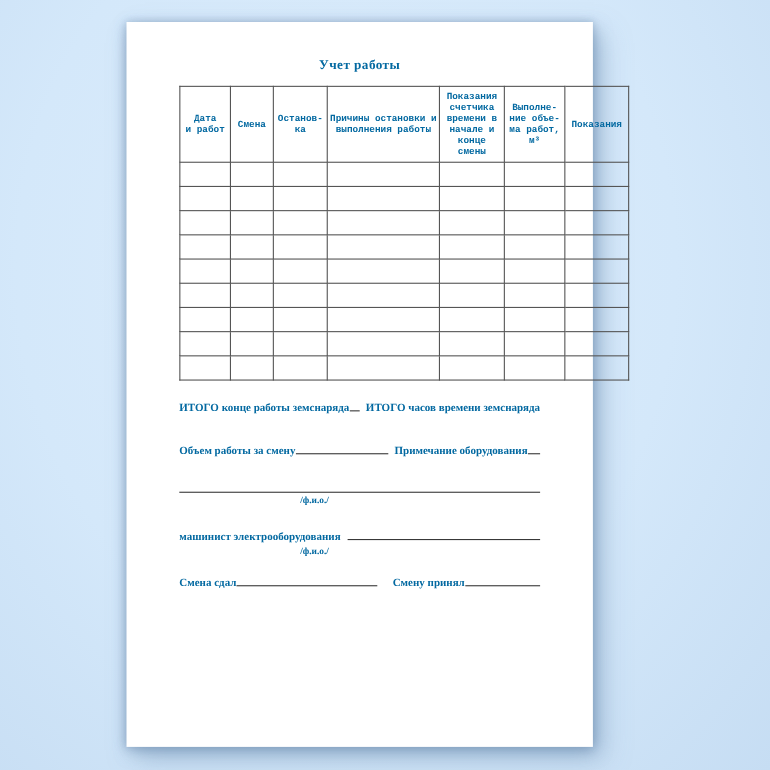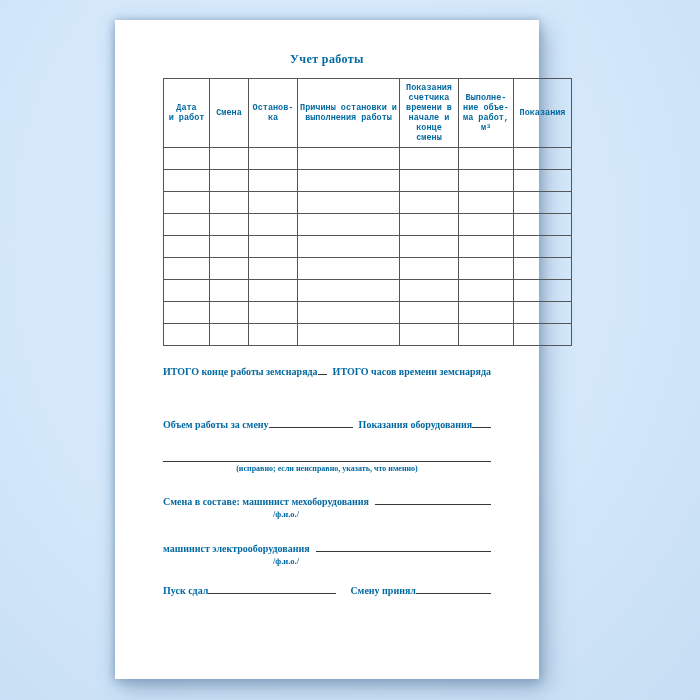--- a/index.html
+++ b/index.html
@@ -79,21 +79,21 @@
     align-self: baseline;
   }
   .blank.fill { flex: 1 1 auto; }
   .w52  { width: 52px; }
   .w84  { width: 84px; }
   .w128 { width: 128px; }
   .ml6  { margin-left: 6px; }
   .ml14 { margin-left: 14px; }
 
   .l-totals    { margin-top: 19px; }
-  .l-volume    { margin-top: 40px; text-align: center; }
+  .l-volume    { margin-top: 26px; text-align: center; }
   .l-status-line {
     margin-top: 16px;
     height: 14px;
     border-bottom: 1px solid #383838;
   }
   .l-status-note {
     text-align: center;
     font-size: 8px;
     line-height: 11px;
     margin-top: 1px;
@@ -235,39 +235,34 @@
   <div class="fline l-totals">
     <span>ИТОГО конце работы земснаряда</span>
     <span class="blank w52"></span>
     <span class="ml6">ИТОГО часов времени земснаряда</span>
     <span class="blank fill"></span>
   </div>
 
   <div class="fline l-volume">
     <span>Объем работы за смену</span>
     <span class="blank w84"></span>
-    <span class="ml6">Показания оборудования</span>
+    <span class="ml6">Примечание оборудования</span>
     <span class="blank fill"></span>
   </div>
 
   <div class="l-status-line"></div>
-  <div class="l-status-note">(исправно; если неисправно, указать, что именно)</div>
-
-  <div class="fline l-team">
-    <span>Смена в составе: машинист мехоборудования</span>
-    <span class="blank fill ml6"></span>
-  </div>
+
   <div class="fio-row">/ф.и.о./</div>
 
   <div class="fline l-electro">
     <span>машинист электрооборудования</span>
     <span class="blank fill ml6"></span>
   </div>
   <div class="fio-row">/ф.и.о./</div>
 
   <div class="fline l-handover">
-    <span>Пуск сдал</span>
+    <span>Смена сдал</span>
     <span class="blank w128"></span>
     <span class="ml14">Смену принял</span>
     <span class="blank fill"></span>
   </div>
 
 </div>
 
 </body></html>

